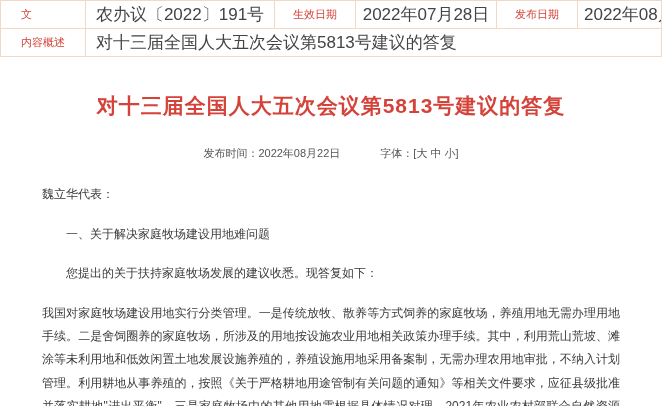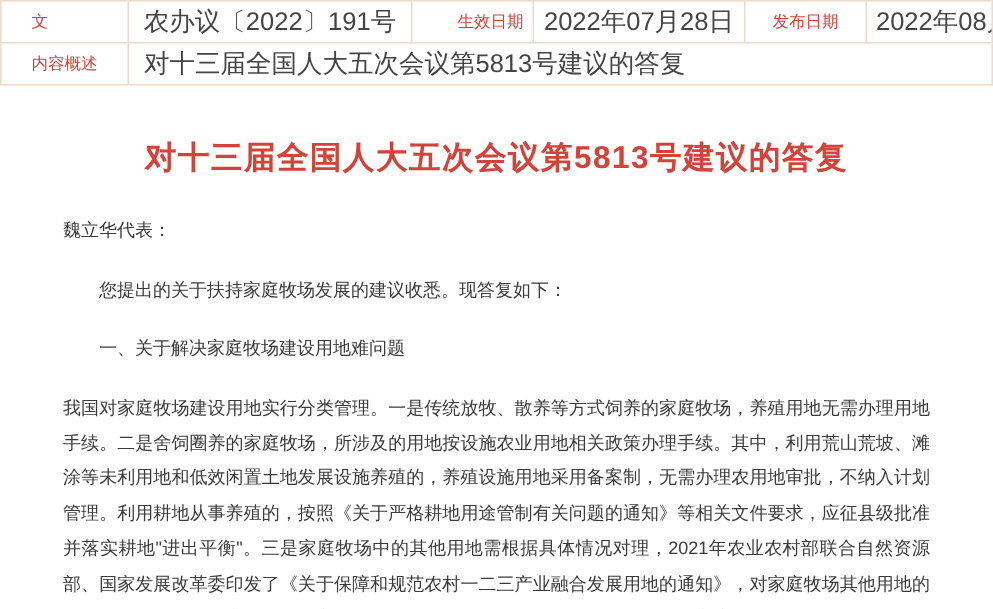--- a/index.html
+++ b/index.html
@@ -101,37 +101,43 @@
   }
 </style>
 </head>
 <body>
 
 <table class="meta-table">
   <tbody>
       <tr>
     <td class="label spread" style="width:72px;">文　　号</td>
     <td class="value" style="width:176px;">农办议〔2022〕191号</td>
-    <td class="label" style="width:68px;text-align:right;">生效日期</td>
+    <td class="label" style="width:68px;">生效日期</td>
     <td class="value" style="width:128px;">2022年07月28日</td>
     <td class="label" style="width:68px;">发布日期</td>
     <td class="value">2022年08月22日</td>
   </tr>
   <tr class="row2">
     <td class="label" style="width:72px;margin-left:16px;">内容概述</td>
     <td class="value left" colspan="5">对十三届全国人大五次会议第5813号建议的答复</td>
   </tr>
 </tbody>
   </table>
 
 <div class="doc">
 
   <h1 class="doc-title">对十三届全国人大五次会议第5813号建议的答复</h1>
 
+  <div class="doc-subline">
+    <span class="pub-time">发布时间：2022年08月22日</span>
+    <span class="font-size-ctl">
+      <span>字体：</span><span>[</span><span class="fs-link">大</span> <span class="fs-link">中</span> <span class="fs-link">小</span><span>]</span>
+    </span>
+  </div>
 
   <div class="body-text">
     <p>魏立华代表：</p>
+    <p class="indent-2">一、关于解决家庭牧场建设用地难问题</p>
     <p class="indent-2">您提出的关于扶持家庭牧场发展的建议收悉。现答复如下：</p>
-    <p class="indent-2">一、关于解决家庭牧场建设用地难问题</p>
     <p>我国对家庭牧场建设用地实行分类管理。一是传统放牧、散养等方式饲养的家庭牧场，养殖用地无需办理用地手续。二是舍饲圈养的家庭牧场，所涉及的用地按设施农业用地相关政策办理手续。其中，利用荒山荒坡、滩涂等未利用地和低效闲置土地发展设施养殖的，养殖设施用地采用备案制，无需办理农用地审批，不纳入计划管理。利用耕地从事养殖的，按照《关于严格耕地用途管制有关问题的通知》等相关文件要求，应征县级批准并落实耕地"进出平衡"。三是家庭牧场中的其他用地需根据具体情况对理，2021年农业农村部联合自然资源部、国家发展改革委印发了《关于保障和规范农村一二三产业融合发展用地的通知》，对家庭牧场其他用地的规划管控、计划指标安排、用地审查报批等具体支持措施进行了明确，更多的在家庭牧场建设发展过程中可参照实施。下一步，农业农村部将积极配合自然资源部、国家发展改革委等部门，不断完善农村三产融合发展用地实施细则，为乡村振兴提供土地要素保障。</p>
   </div>
 
 </div>
 
 </body></html>

